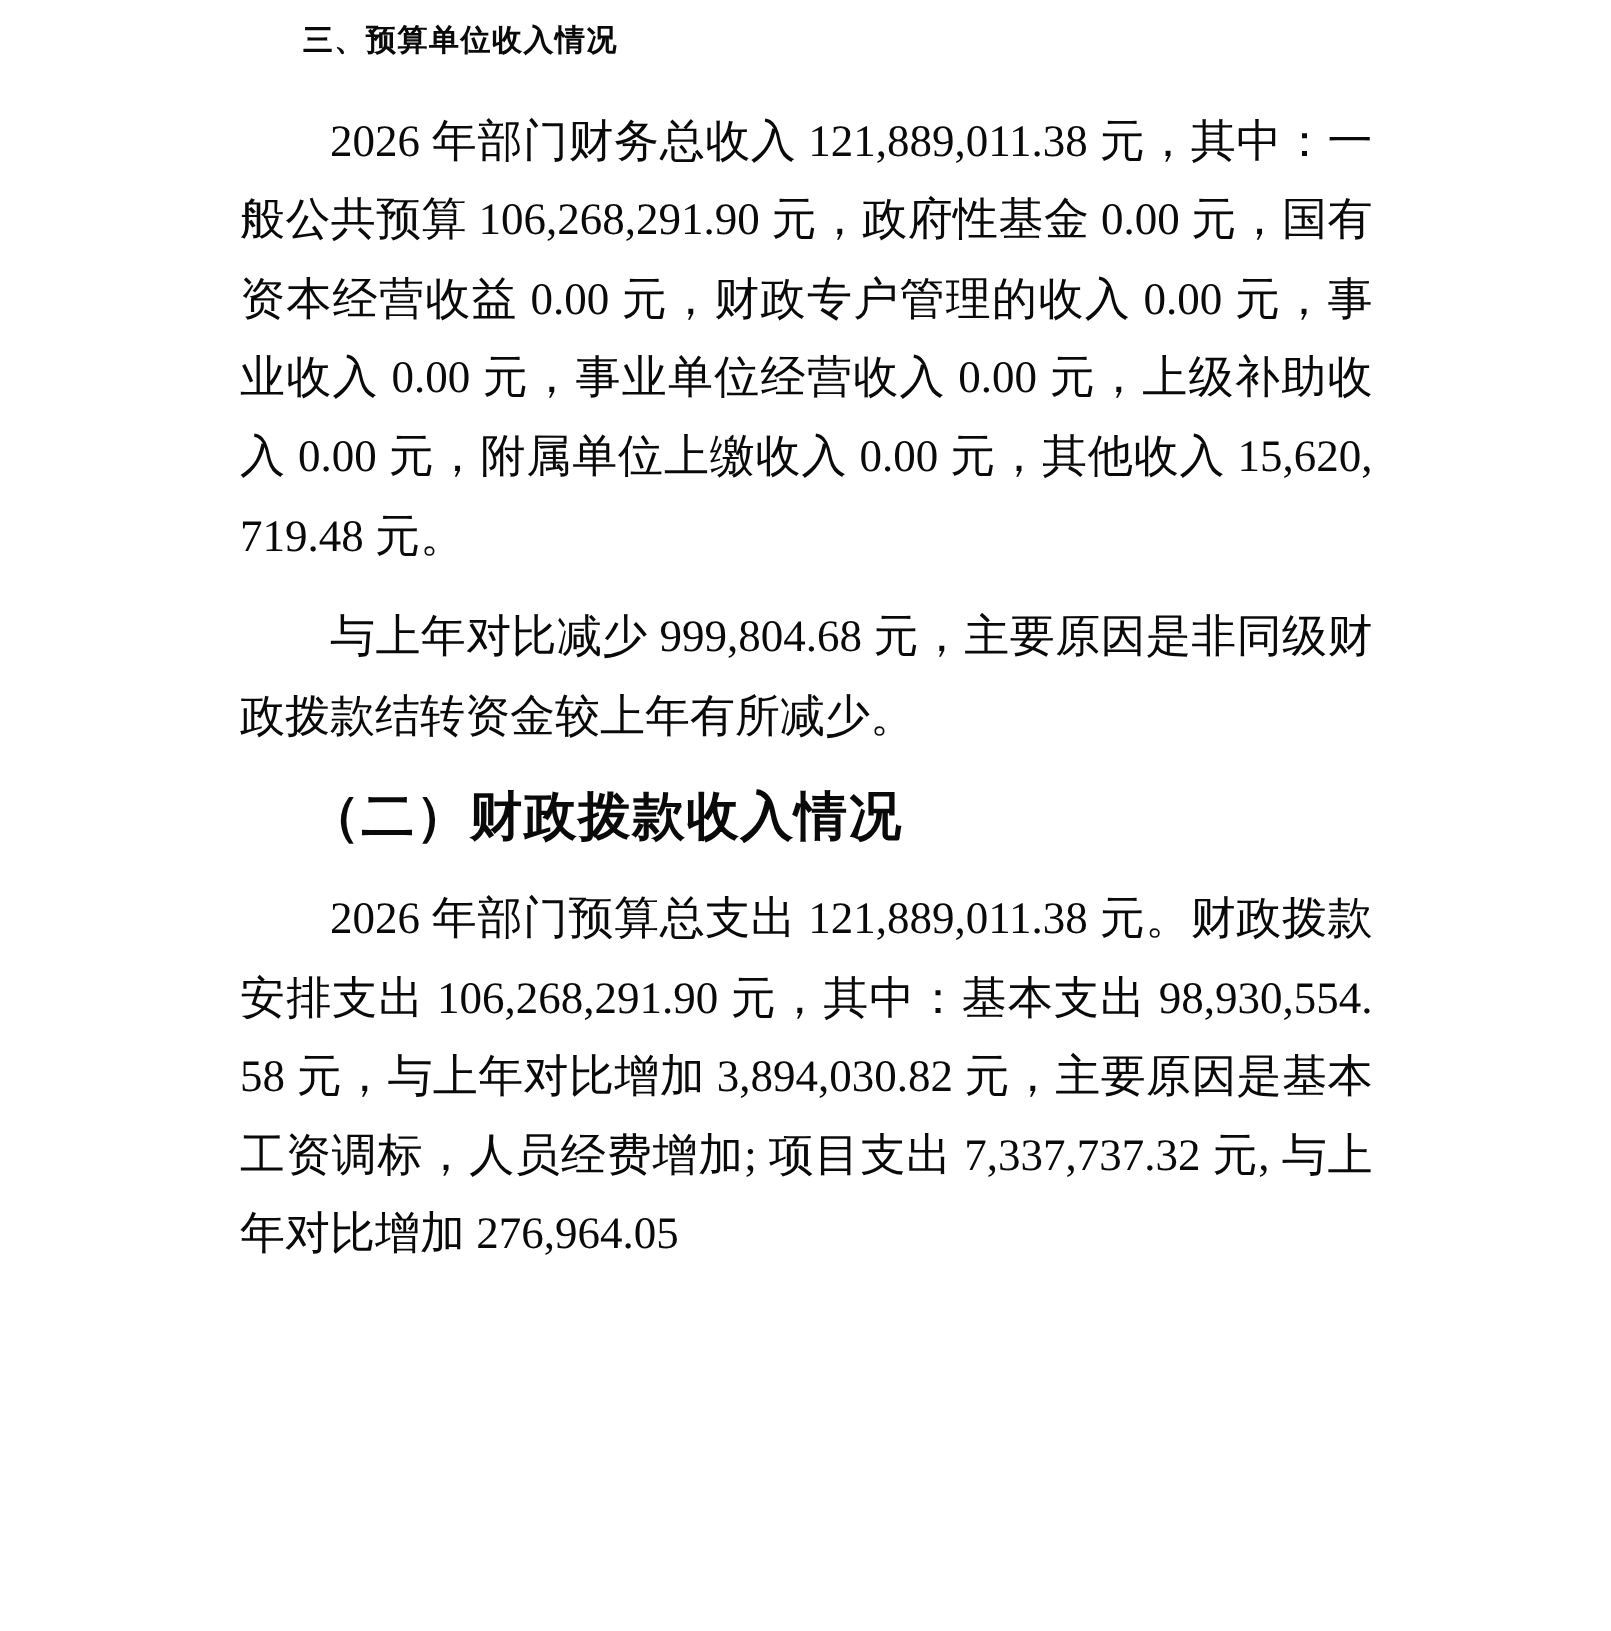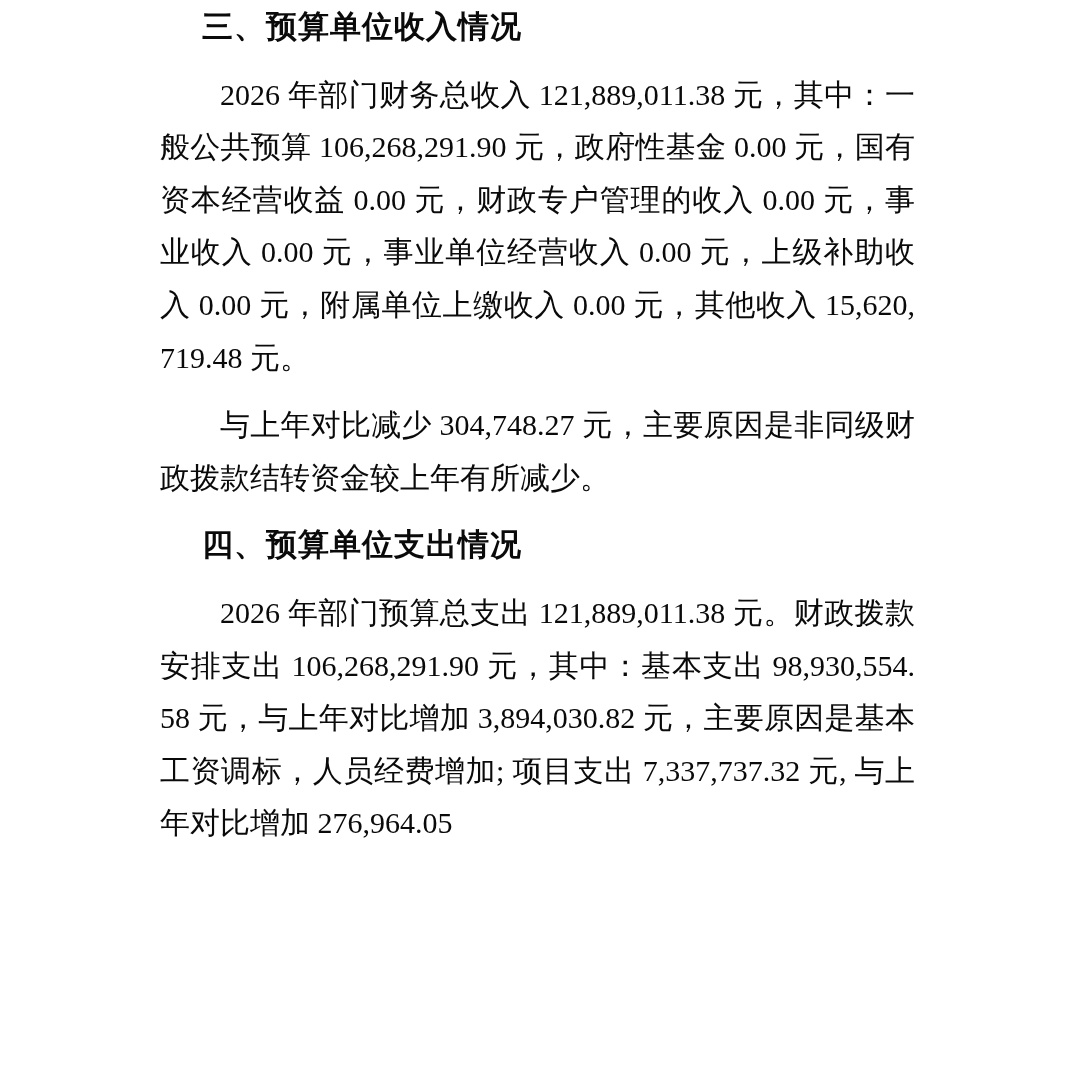--- a/index.html
+++ b/index.html
@@ -24,40 +24,40 @@
     margin: 15px;
     text-align: justify;
     text-align-last: left;
     text-indent: 60px;
     word-break: break-all;
   }
   .heading {
     margin: 0;
     font-family: "Liberation Sans", "DejaVu Sans", sans-serif;
     font-weight: 700;
-    font-size: 31px;
+    font-size: 20px;
     text-indent: 57px;
     letter-spacing: 1px;
   }
   .subheading {
     margin: 0;
     text-indent: 60px;
     letter-spacing: 1px;
   }
 </style>
 </head>
 <body>
 
 <div class="page">
   <h2 class="heading">三、预算单位收入情况</h2>
 
 
   <p class="para">2026 年部门财务总收入 121,889,011.38 元，其中：一般公共预算 106,268,291.90 元，政府性基金 0.00 元，国有资本经营收益 0.00 元，财政专户管理的收入 0.00 元，事业收入 0.00 元，事业单位经营收入 0.00 元，上级补助收入 0.00 元，附属单位上缴收入 0.00 元，其他收入 15,620,719.48 元。</p>
 
-  <p class="para">与上年对比减少 304,748.27 元，主要原因是非同级财政拨款结转资金较上年有所减少。</p>
+  <p class="para">与上年对比减少 999,804.68 元，主要原因是非同级财政拨款结转资金较上年有所减少。</p>
+
+  <h3 class="subheading">（二）财政拨款收入情况</h3>
 
 
 
-
-  <h2 class="heading">四、预算单位支出情况</h2>
 
   <p class="para">2026 年部门预算总支出 121,889,011.38 元。财政拨款安排支出 106,268,291.90 元，其中：基本支出 98,930,554.58 元，与上年对比增加 3,894,030.82 元，主要原因是基本工资调标，人员经费增加; 项目支出 7,337,737.32 元, 与上年对比增加 276,964.05</p>
 </div>
 
 </body></html>

